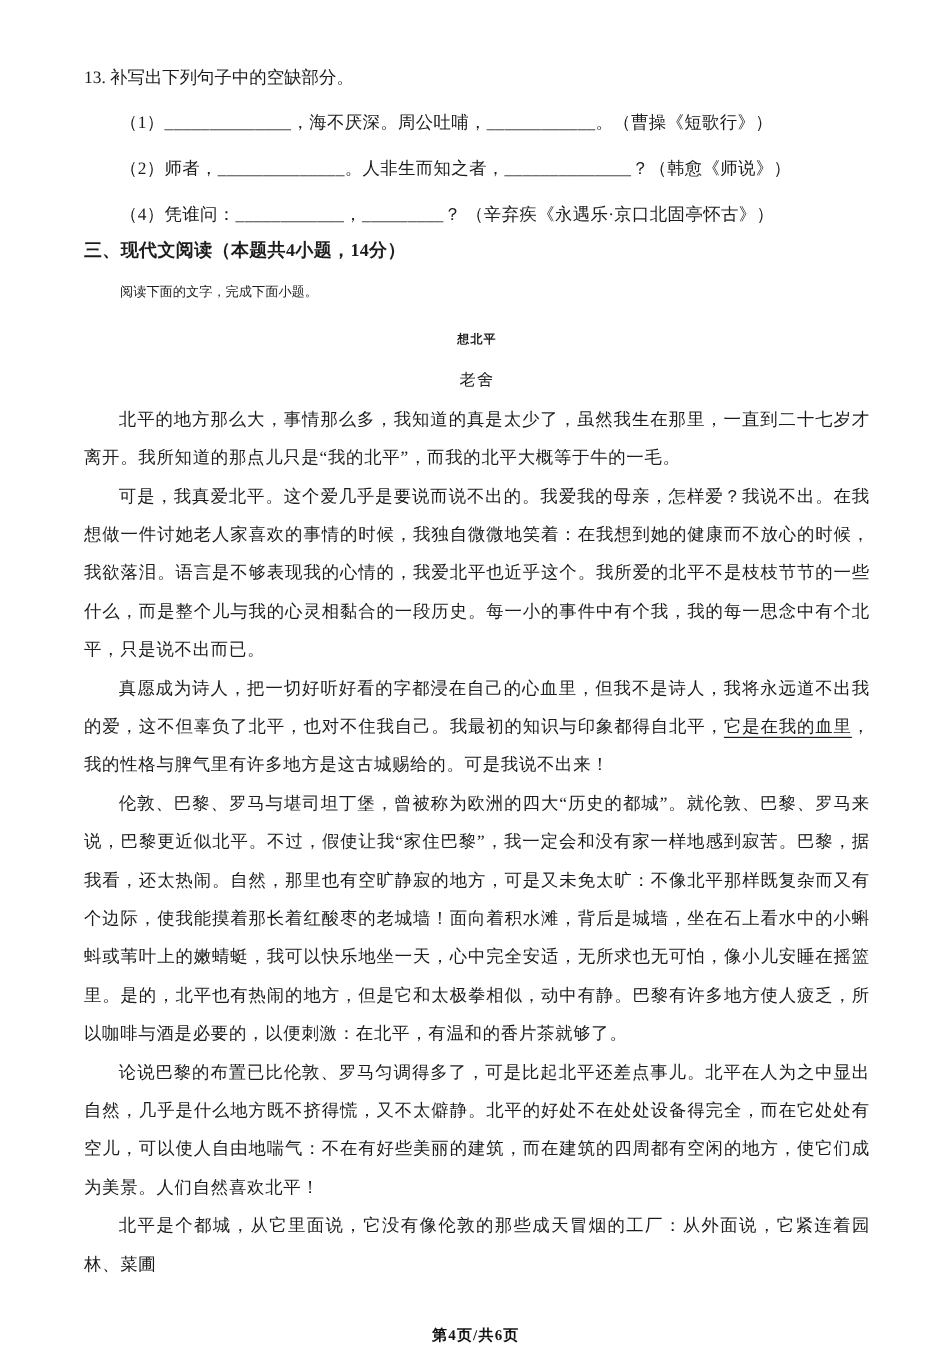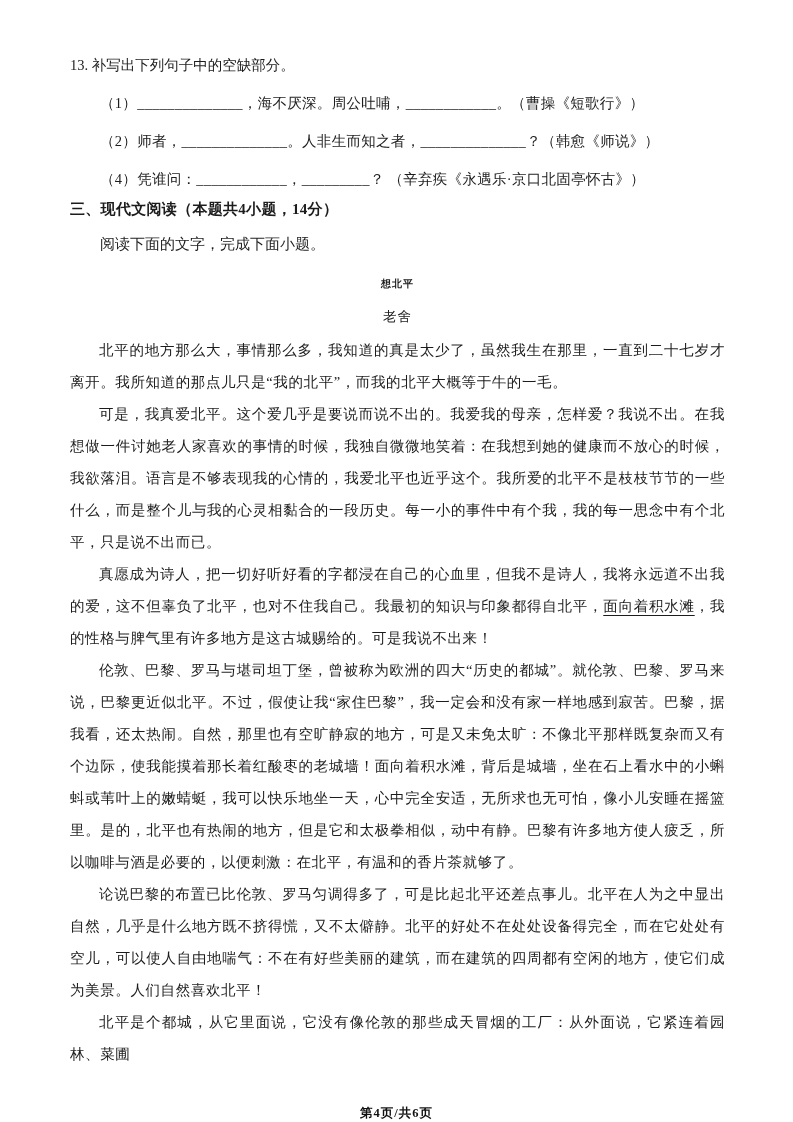--- a/index.html
+++ b/index.html
@@ -26,21 +26,21 @@
     margin: 8px 0 0 30px;
     letter-spacing: 0.3px;
   }
   .section-heading {
     font-weight: bold;
     font-size: 15px;
     line-height: 30px;
     letter-spacing: 0.3px;
   }
   .reading-intro {
-    font-size: 15px;
+    font-size: 11px;
     line-height: 28px;
     margin: 6px 0 0 30px;
   }
   .essay-title {
     text-align: center;
     font-weight: bold;
     font-size: 10px;
     line-height: 24px;
     margin-top: 14px;
     letter-spacing: 1px;
@@ -92,21 +92,21 @@
   <div class="section-heading">三、现代文阅读（本题共4小题，14分）</div>
 
   <div class="reading-intro">阅读下面的文字，完成下面小题。</div>
 
   <div class="essay-title">想北平</div>
   <div class="essay-author">老舍</div>
 
   <div class="essay">
     <p>北平的地方那么大，事情那么多，我知道的真是太少了，虽然我生在那里，一直到二十七岁才离开。我所知道的那点儿只是“我的北平”，而我的北平大概等于牛的一毛。</p>
     <p>可是，我真爱北平。这个爱几乎是要说而说不出的。我爱我的母亲，怎样爱？我说不出。在我想做一件讨她老人家喜欢的事情的时候，我独自微微地笑着：在我想到她的健康而不放心的时候，我欲落泪。语言是不够表现我的心情的，我爱北平也近乎这个。我所爱的北平不是枝枝节节的一些什么，而是整个儿与我的心灵相黏合的一段历史。每一小的事件中有个我，我的每一思念中有个北平，只是说不出而已。</p>
-    <p><span>真愿成为诗人，把一切好听好看的字都浸在自己的心血里，但我不是诗人，我将永远道不出我的爱，这不但辜负了北平，也对不住我自己。我最初的知识与印象都得自北平，</span><span class="underlined">面向着积水滩</span><span>，我的性格与脾气里有许多地方是这古城赐给的。可是我说不出来！</span></p>
+    <p><span>真愿成为诗人，把一切好听好看的字都浸在自己的心血里，但我不是诗人，我将永远道不出我的爱，这不但辜负了北平，也对不住我自己。我最初的知识与印象都得自北平，</span><span class="underlined">它是在我的血里</span><span>，我的性格与脾气里有许多地方是这古城赐给的。可是我说不出来！</span></p>
     <p>伦敦、巴黎、罗马与堪司坦丁堡，曾被称为欧洲的四大“历史的都城”。就伦敦、巴黎、罗马来说，巴黎更近似北平。不过，假使让我“家住巴黎”，我一定会和没有家一样地感到寂苦。巴黎，据我看，还太热闹。自然，那里也有空旷静寂的地方，可是又未免太旷：不像北平那样既复杂而又有个边际，使我能摸着那长着红酸枣的老城墙！面向着积水滩，背后是城墙，坐在石上看水中的小蝌蚪或苇叶上的嫩蜻蜓，我可以快乐地坐一天，心中完全安适，无所求也无可怕，像小儿安睡在摇篮里。是的，北平也有热闹的地方，但是它和太极拳相似，动中有静。巴黎有许多地方使人疲乏，所以咖啡与酒是必要的，以便刺激：在北平，有温和的香片茶就够了。</p>
     <p>论说巴黎的布置已比伦敦、罗马匀调得多了，可是比起北平还差点事儿。北平在人为之中显出自然，几乎是什么地方既不挤得慌，又不太僻静。北平的好处不在处处设备得完全，而在它处处有空儿，可以使人自由地喘气：不在有好些美丽的建筑，而在建筑的四周都有空闲的地方，使它们成为美景。人们自然喜欢北平！</p>
     <p>北平是个都城，从它里面说，它没有像伦敦的那些成天冒烟的工厂：从外面说，它紧连着园林、菜圃</p>
   </div>
 
 </div>
 
 <div class="footer">第4页/共6页</div>
 
 </body></html>

